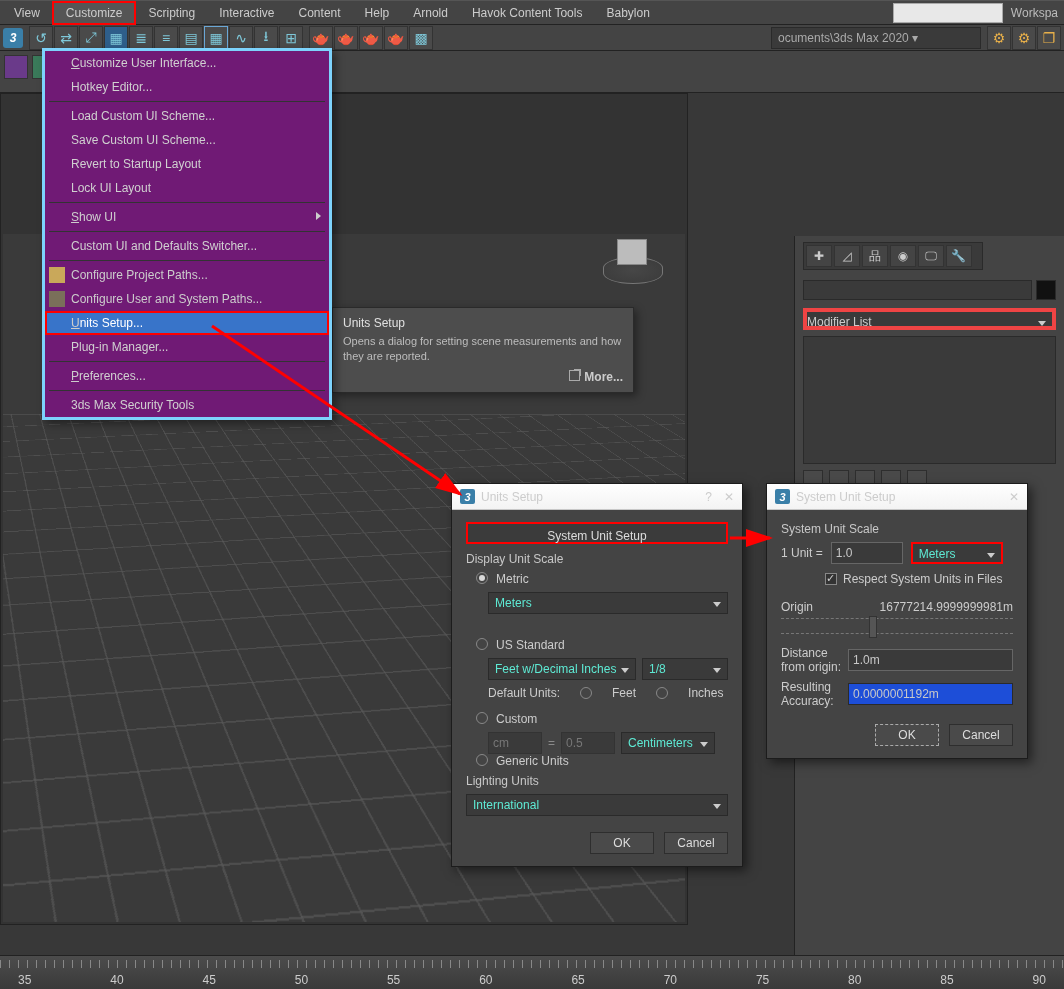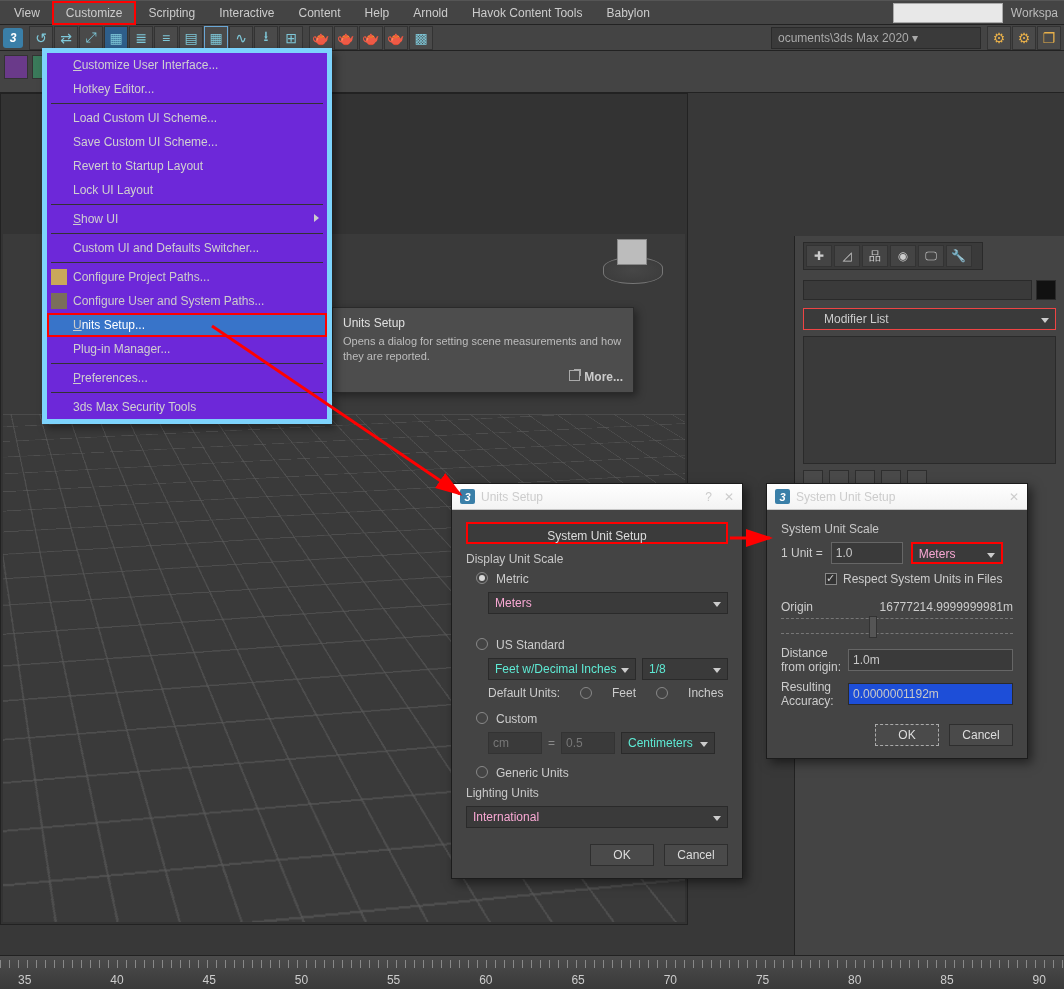--- a/index.html
+++ b/index.html
@@ -17,21 +17,21 @@
 
 .toolbar{position:absolute;top:25px;left:0;right:0;height:26px;background:#444444;border-bottom:1px solid #222;display:flex;align-items:center;padding:1px 3px;gap:1px}
 .tb-btn{width:24px;height:24px;background:#4a4a4a;border:1px solid #333;display:flex;align-items:center;justify-content:center;color:#7ec7d8;font-size:14px}
 .tb-sep{width:4px}
 .path-box{margin-left:auto;width:210px;height:22px;background:#3a3a3a;border:1px solid #2a2a2a;padding:3px 6px;color:#aaa}
 .tb-3{width:20px;height:20px;background:#3a7fa8;border-radius:3px;display:flex;align-items:center;justify-content:center;color:#fff;font-weight:bold;font-style:italic}
 .toolbar2{position:absolute;top:51px;left:0;right:0;height:42px;background:#444444;border-bottom:1px solid #222;display:flex;align-items:flex-start;padding:3px;gap:2px}
 .tb2-btn{width:24px;height:24px;background:#4a4a4a;border:1px solid #333;margin:1px}
 
 
-.dropdown{position:absolute;top:48px;left:42px;width:290px;background:#6d28d9;border:5px solid #7dd3fc;box-shadow:4px 4px 8px rgba(0,0,0,.4);z-index:10}
+.dropdown{position:absolute;top:48px;left:42px;width:290px;background:#701a75;border:3px solid #7dd3fc;box-shadow:4px 4px 8px rgba(0,0,0,.4);z-index:10}
 .dd-item{padding:5px 8px 5px 26px;color:#d0d0d0;position:relative;cursor:pointer}
 .dd-item .u{text-decoration:underline}
 .dd-item.selected{background:#3874c9;color:#fff;border:2px solid #ff0000;padding:3px 6px 3px 24px}
 .dd-sep{height:1px;background:#333;margin:2px 4px}
 .dd-ico{position:absolute;left:4px;top:4px;width:16px;height:16px}
 .dd-arrow{position:absolute;right:8px;top:7px;width:0;height:0;border-top:4px solid transparent;border-bottom:4px solid transparent;border-left:5px solid #ccc}
 
 
 .tooltip{position:absolute;top:307px;left:332px;width:302px;background:#4d4d4d;border:1px solid #2a2a2a;box-shadow:3px 3px 8px rgba(0,0,0,.4);z-index:9;padding:8px 10px}
 .tooltip .tt-title{color:#e0e0e0;margin-bottom:4px}
@@ -51,38 +51,38 @@
 .home-grid .plate{position:absolute;inset:18px 0 0 0;border:1px solid #777;border-radius:50%/40%;background:radial-gradient(rgba(100,100,100,.3),transparent)}
 .home-grid .cube{position:absolute;left:14px;top:0;width:30px;height:26px;background:#bcbcbc;border:1px solid #888}
 
 
 .rpanel{position:absolute;top:236px;right:0;width:270px;bottom:0;background:#444;border-left:1px solid #222;padding:6px 8px}
 .rp-tabs{display:flex;gap:2px;background:#3a3a3a;border:1px solid #2a2a2a;padding:2px;width:180px}
 .rp-tab{width:26px;height:22px;background:#444;border:1px solid #333;display:flex;align-items:center;justify-content:center}
 .rp-name{display:flex;gap:4px;margin-top:10px}
 .rp-name input{flex:1;height:20px;background:#3a3a3a;border:1px solid #2a2a2a;color:#ccc;padding:0 4px}
 .rp-color{width:20px;height:20px;background:#111;border:1px solid #2a2a2a}
-.rp-select{margin-top:8px;height:22px;background:#3a3a3a;border:1px solid #ef4444;padding:3px 20px;position:relative}
+.rp-select{margin-top:8px;height:22px;background:#3a3a3a;border:4px solid #ef4444;padding:3px 0;position:relative}
 .rp-select::after{content:"";position:absolute;right:6px;top:9px;border-left:4px solid transparent;border-right:4px solid transparent;border-top:5px solid #ccc}
 .rp-stack{margin-top:6px;height:128px;background:#3a3a3a;border:1px solid #2a2a2a}
 .rp-tools{margin-top:6px;display:flex;gap:6px}
 .rp-tool{width:20px;height:20px;background:#4a4a4a;border:1px solid #2e2e2e}
 
 
 .dlg{position:absolute;background:#444;border:1px solid #1c1c1c;box-shadow:4px 4px 10px rgba(0,0,0,.5);z-index:20}
 .dlg-title{height:26px;background:linear-gradient(#fff,#f3f3f3);border-bottom:1px solid #c8c8c8;display:flex;align-items:center;padding:0 8px;color:#333}
 .dlg-title .t-icon{width:15px;height:15px;background:#3a7fa8;border-radius:2px;margin-right:6px;color:#fff;font-weight:bold;font-style:italic;display:flex;align-items:center;justify-content:center;font-size:11px}
 .dlg-title .t-right{margin-left:auto;display:flex;gap:12px;color:#555}
 .close-x{font-family:Arial;cursor:pointer}
 .dlg-body{padding:12px 14px;color:#ccc}
 .grp-label{color:#c8c8c8;margin:8px 0 6px}
 .radio-row{display:flex;align-items:flex-start;gap:8px;margin:6px 0 6px 10px}
 .radio{width:12px;height:12px;border-radius:50%;border:1px solid #888;display:inline-block;position:relative}
 .radio.checked::after{content:"";position:absolute;left:2px;top:2px;width:6px;height:6px;border-radius:50%;background:#d8d8d8}
-.sel{height:22px;background:#3a3a3a;border:1px solid #2a2a2a;padding:3px 6px;position:relative;color:#f9a8d4}
+.sel{height:22px;background:#3a3a3a;border:1px solid #2a2a2a;padding:3px 6px;position:relative;color:#5eead4}
 .sel::after{content:"";position:absolute;right:6px;top:9px;border-left:4px solid transparent;border-right:4px solid transparent;border-top:5px solid #ccc}
 .sel.disabled{color:#5eead4}
 .sel.ro{border:2px solid #ff0000}
 .txt{height:22px;background:#3a3a3a;border:1px solid #666;color:#c8c8c8;padding:3px 4px}
 .txt.disabled{color:#777;border-color:#333}
 .btn{height:22px;min-width:64px;background:#4a4a4a;border:1px solid #2e2e2e;color:#ddd;padding:3px 12px;text-align:center;cursor:pointer}
 .btn.focus{border:1px dashed #aaa}
 .btn.emph{border:2px solid #ff0000;background:#3b3b3b}
 .row{display:flex;align-items:center;gap:8px}
 .muted{color:#8a8a8a}
@@ -252,21 +252,21 @@
         <span class="radio"></span>
         <span>Custom</span>
       </div>
     <div class="row" style="margin-left:22px;gap:6px">
       <input class="txt disabled" style="width: 54px;" value="cm">
       <span class="muted">=</span>
       <input class="txt disabled" style="width: 54px;" value="0.5">
       <div class="sel disabled" style="width:94px">Centimeters</div>
     </div>
 
-    <div class="radio-row" style="margin-top:12px">
+    <div class="radio-row" style="margin-top:0">
         <span class="radio"></span>
         <span>Generic Units</span>
       </div>
 
     <div class="grp-label" style="margin-top:6px">Lighting Units</div>
     <div class="sel">International</div>
 
     <div class="row" style="justify-content:flex-end;gap:10px;margin-top:16px">
       <div class="btn">OK</div>
       <div class="btn">Cancel</div>

